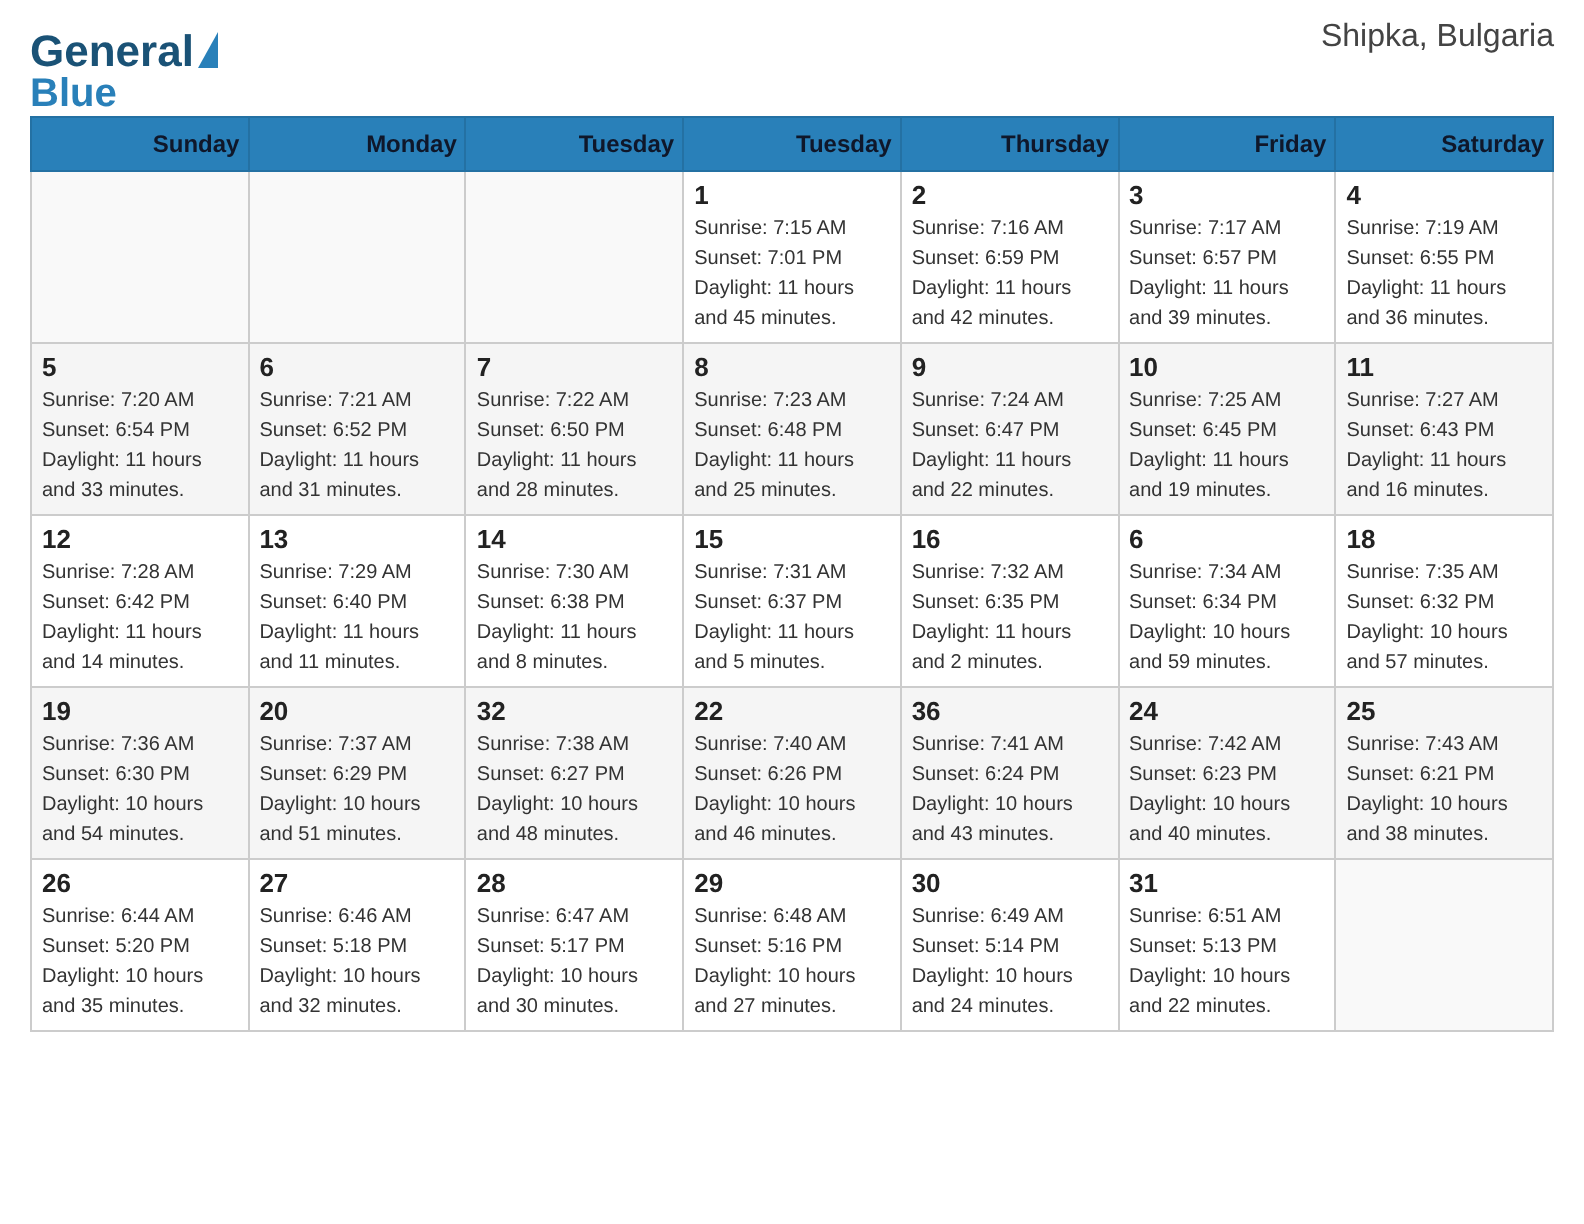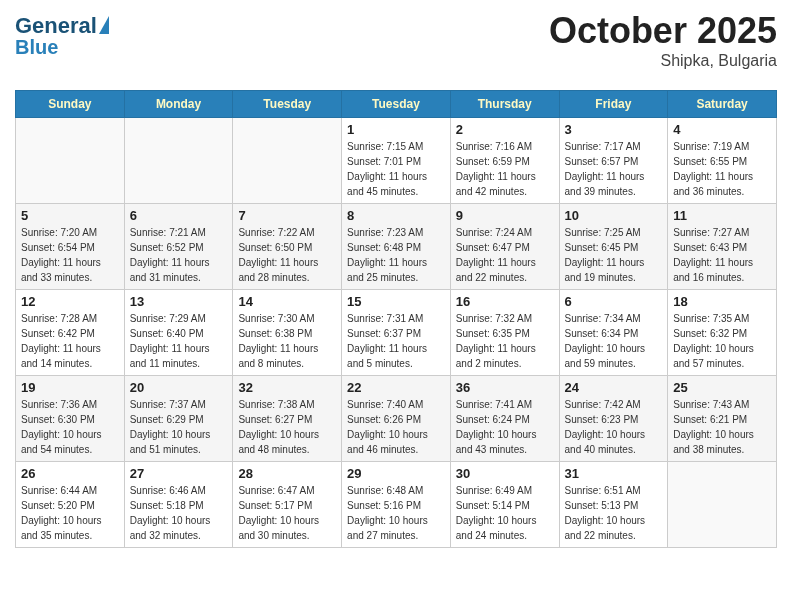--- a/index.html
+++ b/index.html
@@ -7,21 +7,21 @@
       font-family: Arial, sans-serif;
       background: #fff;
       width: 792px;
       min-height: 612px;
       padding: 10px 15px;
     }
     .header {
       display: flex;
       justify-content: space-between;
       align-items: flex-start;
-      margin-bottom: 20px;
+      margin-bottom: 1px;
     }
     .logo {
       display: flex;
       flex-direction: column;
       align-items: flex-start;
       margin-top: 5px;
     }
     .logo-text {
       font-size: 22px;
       font-weight: bold;
@@ -60,25 +60,25 @@
       font-size: 16px;
       color: #444;
     }
     table {
       width: 100%;
       border-collapse: collapse;
       table-layout: fixed;
     }
     th {
       background-color: #2980b9;
-      color: #fef9c3;
+      color: #0f172a;
       font-size: 12px;
       font-weight: bold;
       padding: 6px 4px;
-      text-align: center;
+      text-align: right;
       border: 1px solid #2471a3;
     }
     td {
       border: 1px solid #ccc;
       vertical-align: top;
       padding: 4px 5px;
       font-size: 10px;
       color: #333;
       height: 82px;
       background: #fff;
@@ -107,21 +107,20 @@
 
 <div class="header">
   <div class="logo">
     <div class="logo-line">
       <span class="logo-text">General</span>
       <span class="logo-triangle"></span>
     </div>
     <span class="logo-sub">Blue</span>
   </div>
   <div class="title-section">
-    <div class="month-title">October 2025</div>
     <div class="subtitle">Shipka, Bulgaria</div>
   </div>
 </div>
 
 <table>
   <thead>
     <tr>
       <th>Sunday</th>
       <th>Monday</th>
       <th>Tuesday</th>

